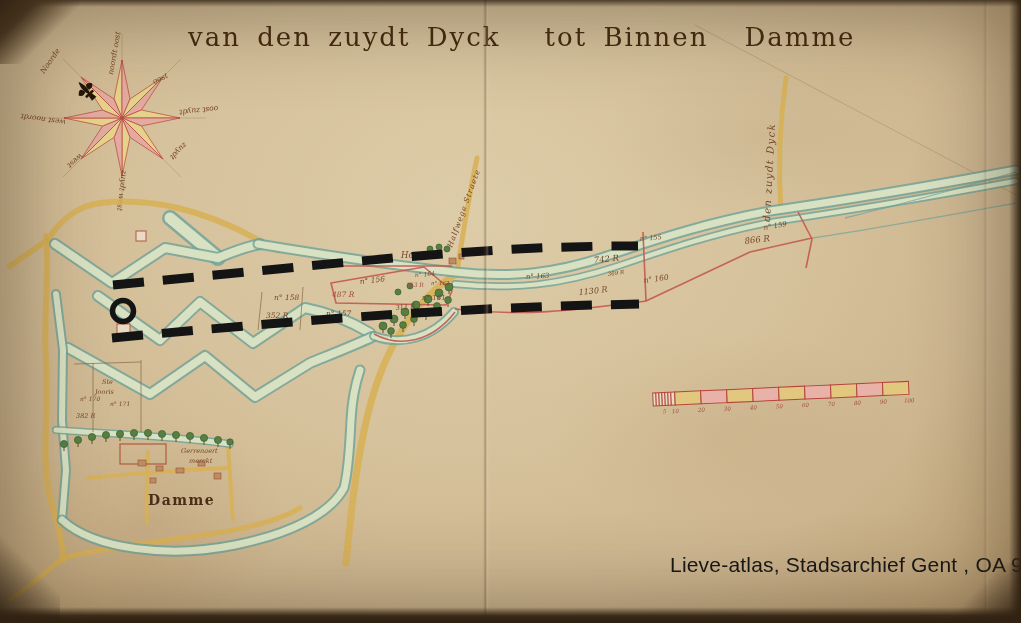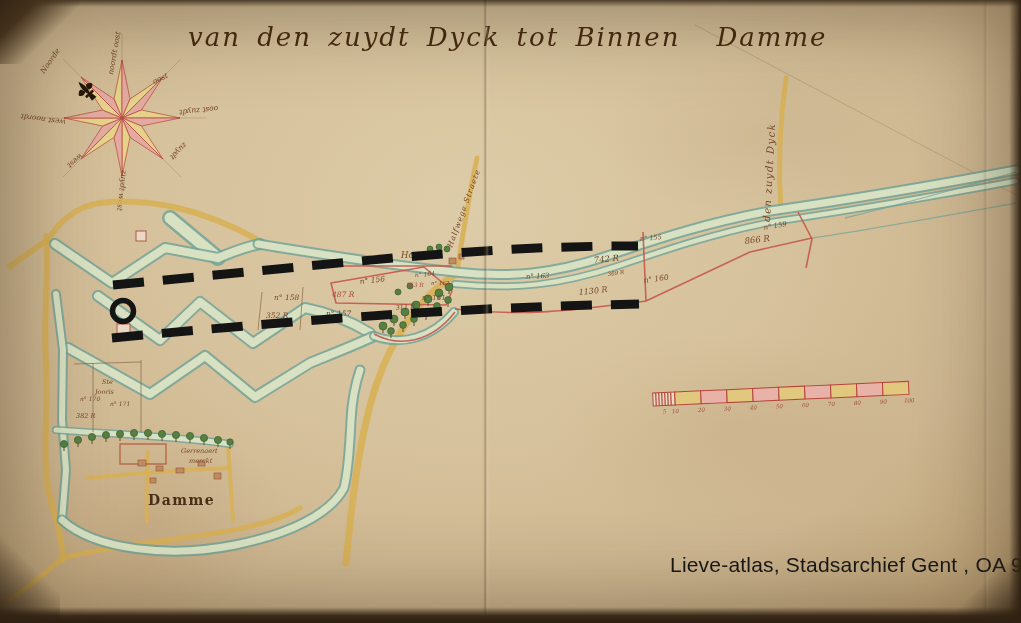--- a/index.html
+++ b/index.html
@@ -17,22 +17,22 @@
   .fold2{opacity:.45;}
   .edge{position:absolute;pointer-events:none;}
   .edge-b{left:0;right:0;bottom:0;height:16px;background:linear-gradient(0deg,#271b10 0%,#3a2a18 45%,rgba(58,42,24,0) 100%);}
   .edge-r{right:0;top:0;bottom:0;width:12px;background:linear-gradient(270deg,#2e2113 0%,rgba(46,33,19,0) 100%);}
   .edge-t{left:0;right:0;top:0;height:7px;background:linear-gradient(180deg,rgba(40,28,15,.75) 0%,rgba(40,28,15,0) 100%);}
   .corner-tl{left:0;top:0;width:80px;height:64px;background:linear-gradient(135deg,#302213 0%,#4a3620 26%,rgba(74,54,32,0) 60%);}
   .corner-bl{left:0;bottom:0;width:60px;height:90px;background:linear-gradient(45deg,#2b1e11 0%,rgba(43,30,17,0) 60%);}
   .corner-br{right:0;bottom:0;width:70px;height:60px;background:linear-gradient(315deg,#2b1e11 0%,rgba(43,30,17,0) 60%);}
   .vignette{position:absolute;inset:0;box-shadow:inset 0 0 85px 16px rgba(60,42,24,.42);pointer-events:none;}
   .title{position:absolute;left:188px;top:22px;display:flex;align-items:flex-end;
-    font-size:26px;color:var(--ink);letter-spacing:2px;word-spacing:6px;white-space:nowrap;font-style:italic;}
-  .title .t2{margin-left:16px;}
+    font-size:26px;color:var(--ink);letter-spacing:2px;word-spacing:6px;white-space:nowrap;}
+  .title .t2{margin-left:44px;}
   .title .t3{margin-left:36px;}
   .caption{position:absolute;left:670px;top:553px;font-family:"Liberation Sans",sans-serif;
     font-size:21px;color:var(--caption_black);letter-spacing:.2px;white-space:nowrap;}
   
   .road{stroke:var(--road);fill:none;stroke-linecap:round;opacity:.85;}
   .bandE{stroke:var(--band_edge);fill:none;stroke-linecap:round;stroke-linejoin:round;opacity:.8;}
   .bandF{stroke:var(--band_fill);fill:none;stroke-linecap:round;stroke-linejoin:round;}
   .thin{stroke:var(--band_edge);stroke-width:1.3;fill:none;opacity:.7;}
   .redline{stroke:var(--parcel_red);fill:none;stroke-width:1.6;opacity:.9;stroke-linejoin:round;}
   .brownline{stroke:#8a6a48;stroke-width:.9;fill:none;opacity:.8;}

